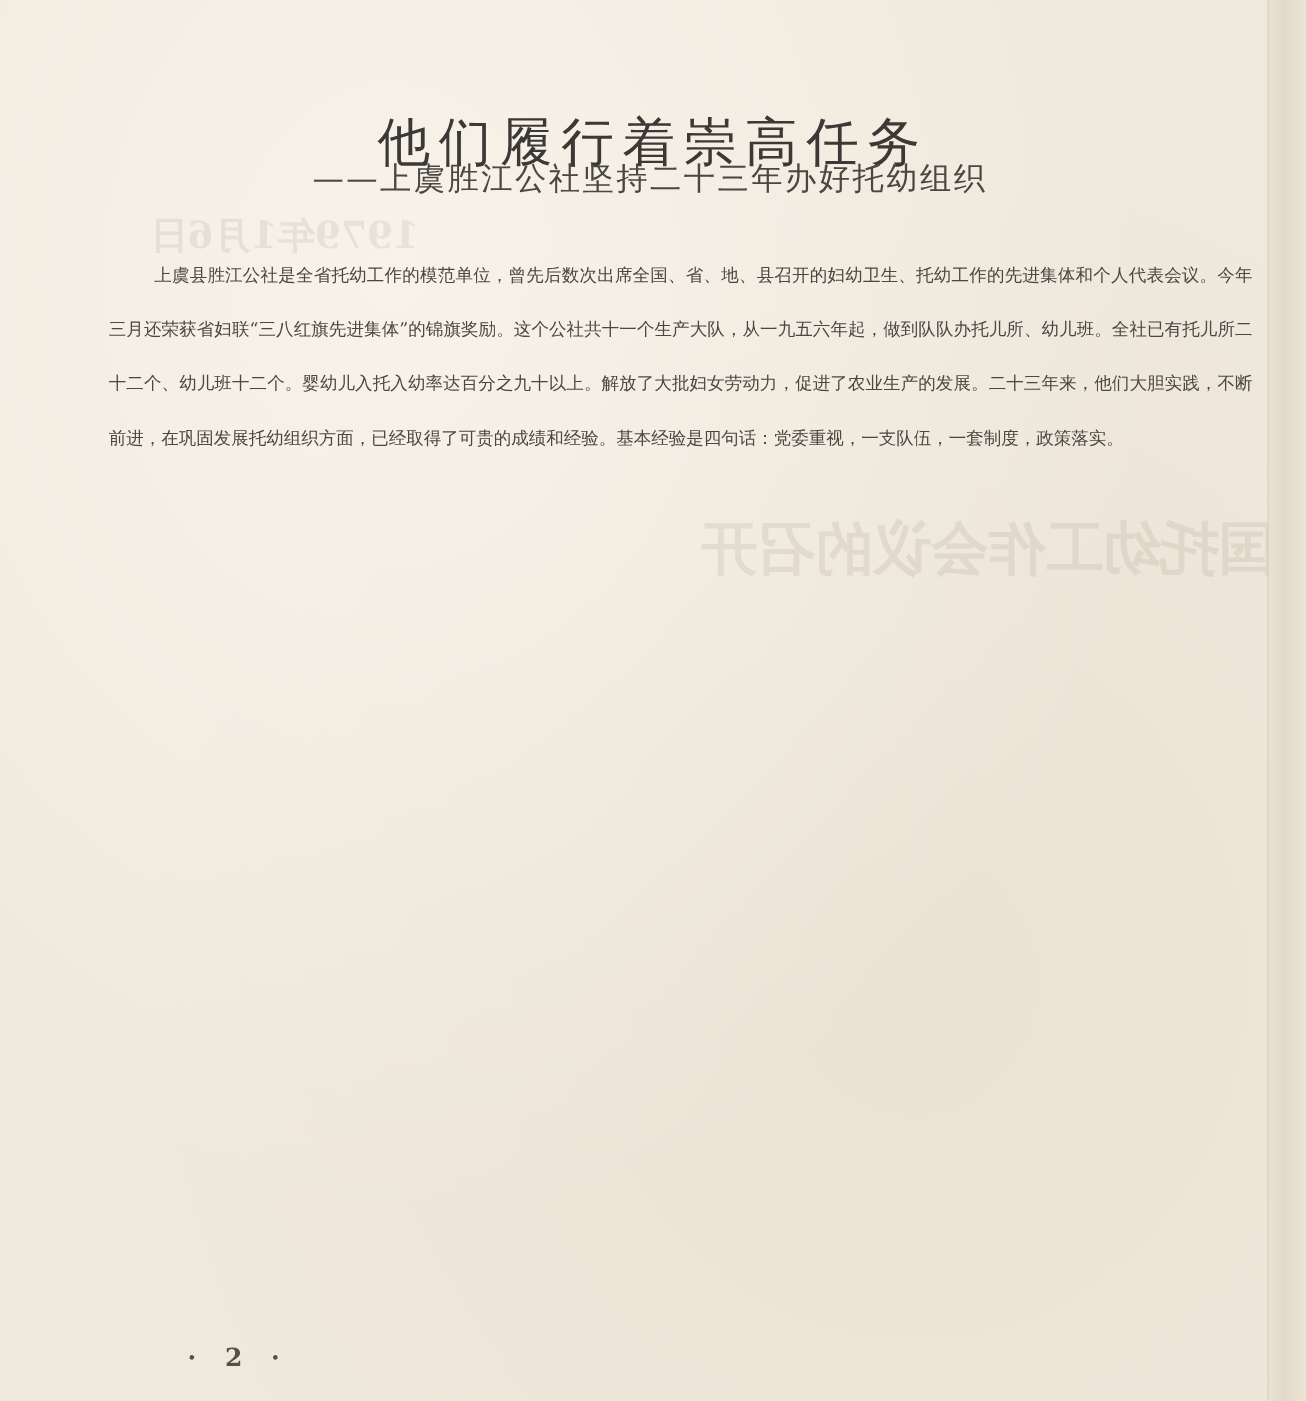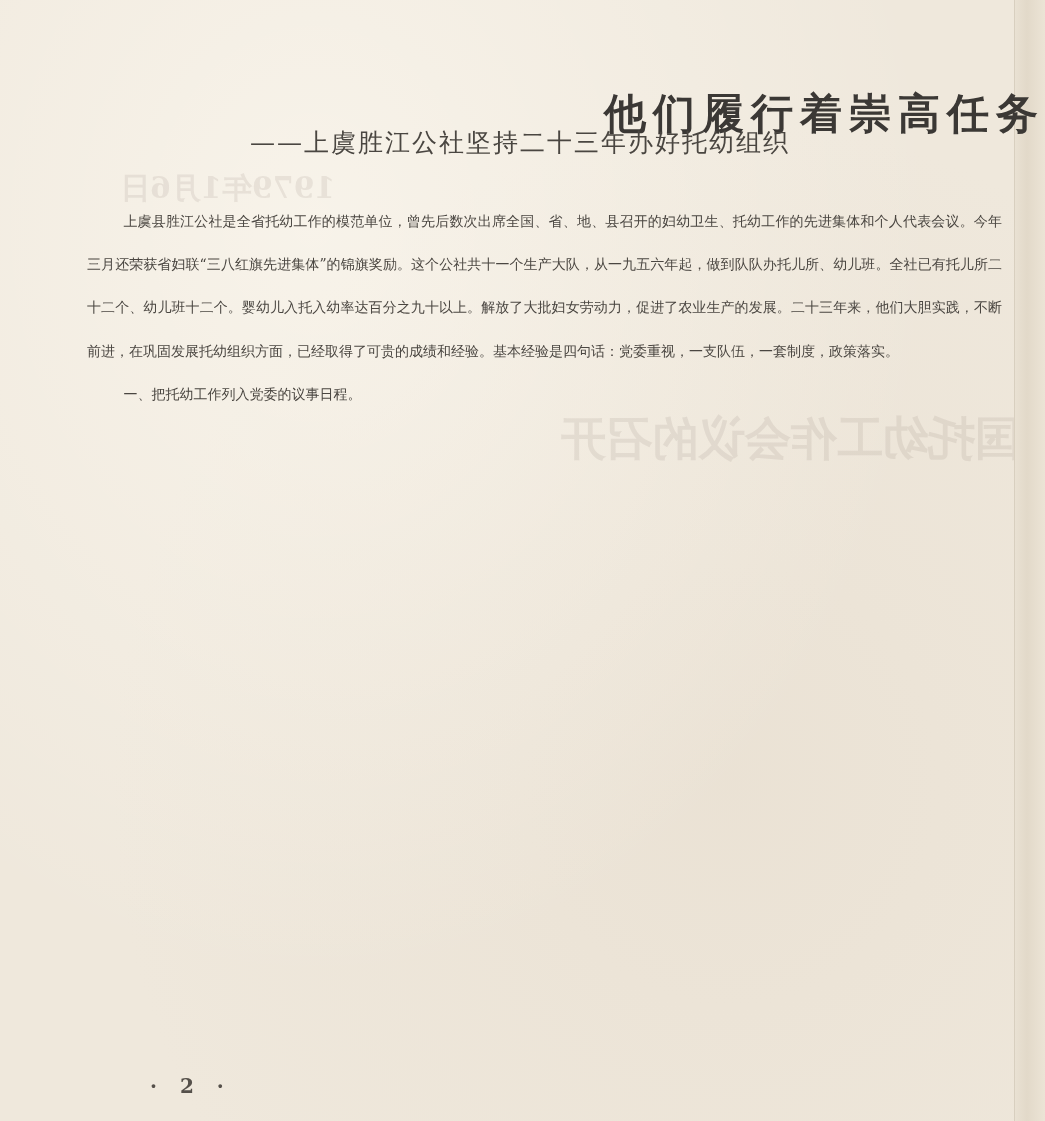--- a/index.html
+++ b/index.html
@@ -20,22 +20,22 @@
     .right-edge {
       position: absolute; right: 0; top: 0; width: 30px; height: 1121px;
       background: linear-gradient(to right, #e9e1d3, #e2d9c9 40%, #ece4d6);
       border-left: 1px solid #d8cfbf;
     }
     .bleed {
       position: absolute; color: rgba(120,110,100,0.12); font-weight: bold;
       white-space: nowrap; transform: scaleX(-1);
     }
     .title {
-      position: absolute; left: 0; right: 0; top: 58px; text-align: right;
-      font-size: 42px; font-weight: bold; letter-spacing: 7px; color: #3b3835;
+      position: absolute; left: 0; right: 0; top: 58px; text-align: center;
+      font-size: 42px; font-weight: normal; letter-spacing: 7px; color: #3b3835;
     }
     .subtitle {
       position: absolute; left: 250px; top: 126px;
       font-size: 25px; color: #4a4641; letter-spacing: 2px; white-space: nowrap;
     }
     .body-text {
       position: absolute; left: 62px; top: 200px; width: 915px;
       font-size: 14px; line-height: 43.2px; text-align: justify;
       text-align-last: left;
       margin-left: 25px;
@@ -54,17 +54,16 @@
   <div class="bleed" style="left:120px; top:168px; font-size:30px;">1979年1月6日</div>
   <div class="bleed" style="left:560px; top:408px; font-size:46px;">全国托幼工作会议的召开</div>
 
   <div class="right-edge"></div>
 
   <h1 class="title">他们履行着崇高任务</h1>
   <div class="subtitle">——上虞胜江公社坚持二十三年办好托幼组织</div>
 
   <div class="body-text">
     <p>上虞县胜江公社是全省托幼工作的模范单位，曾先后数次出席全国、省、地、县召开的妇幼卫生、托幼工作的先进集体和个人代表会议。今年三月还荣获省妇联“三八红旗先进集体”的锦旗奖励。这个公社共十一个生产大队，从一九五六年起，做到队队办托儿所、幼儿班。全社已有托儿所二十二个、幼儿班十二个。婴幼儿入托入幼率达百分之九十以上。解放了大批妇女劳动力，促进了农业生产的发展。二十三年来，他们大胆实践，不断前进，在巩固发展托幼组织方面，已经取得了可贵的成绩和经验。基本经验是四句话：党委重视，一支队伍，一套制度，政策落实。</p>
-    <p class="heading">一、把托幼工作列入党委的议事日程。</p>
   </div>
 
   <div class="page-number">· 2 ·</div>
 </div>
 
 </body></html>

